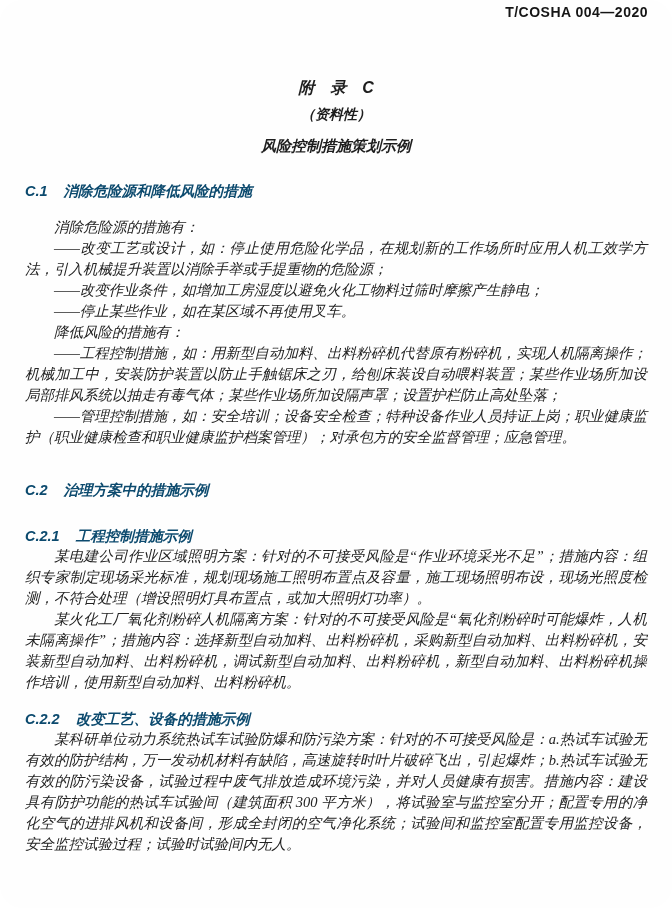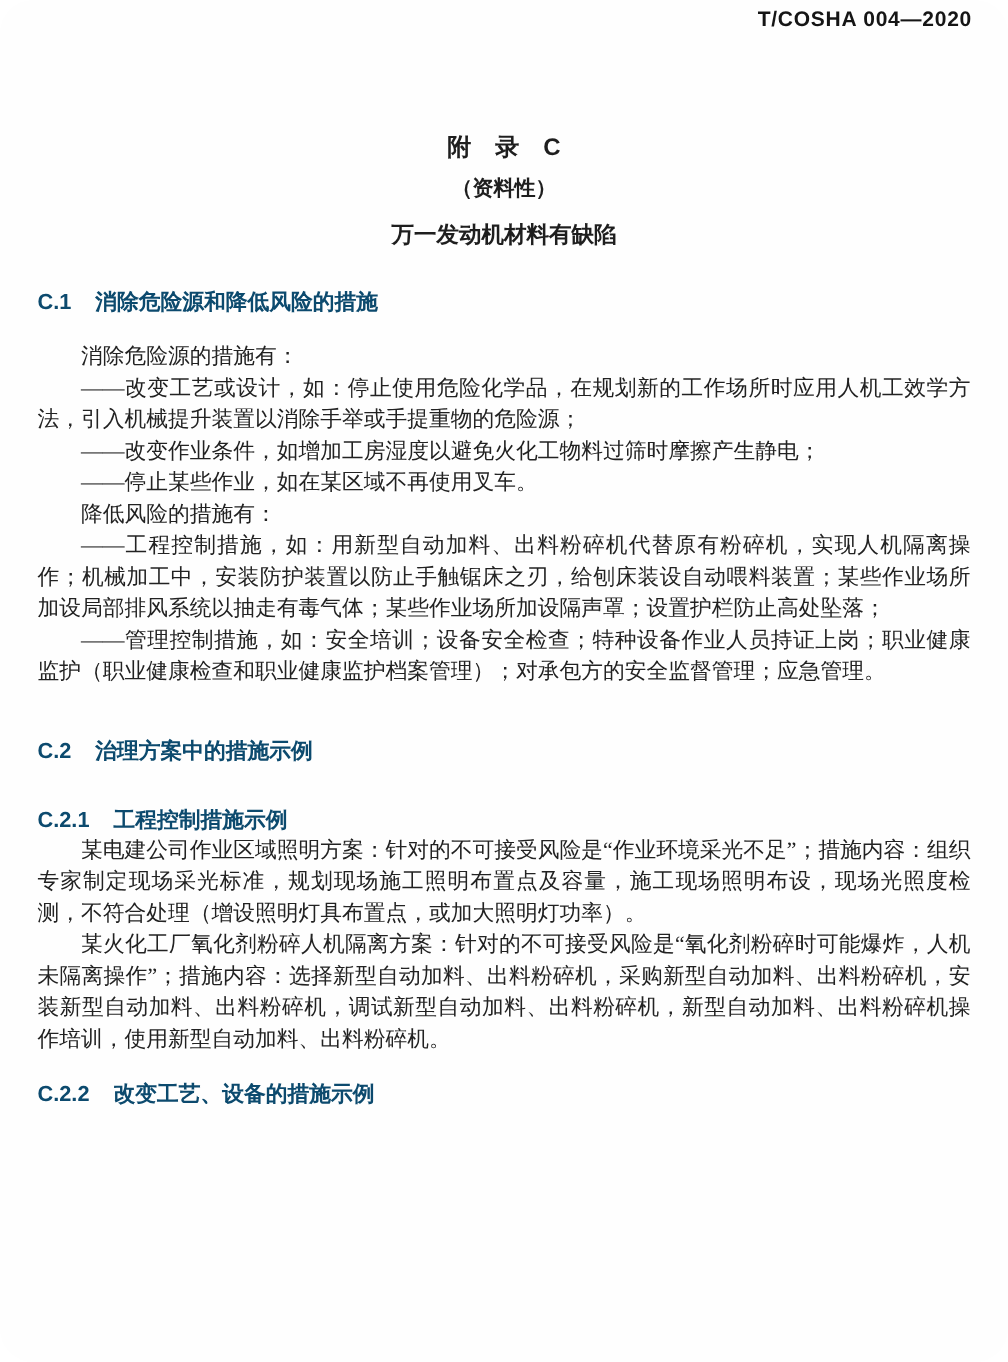--- a/index.html
+++ b/index.html
@@ -22,21 +22,22 @@
     position: absolute;
     top: 4px;
     right: 24px;
     font-family: "Liberation Sans", sans-serif;
     font-weight: bold;
     font-size: 14px;
     letter-spacing: 0.5px;
     color: #151515;
   }
   .content {
-    padding: 15px 25px;
+    padding: 4px 25px;
+    font-style: italic;
   }
   .appendix {
     padding-top: 74px;
     text-align: center;
   }
   .appendix-label {
     font-family: "Liberation Sans", sans-serif;
     font-weight: bold;
     font-size: 16px;
     line-height: 19px;
@@ -85,21 +86,21 @@
 
 <div class="page">
 
   <div class="doc-number">T/COSHA 004—2020</div>
 
   <div class="content">
 
     <div class="appendix">
       <div class="appendix-label">附　录　C</div>
       <div class="appendix-type">（资料性）</div>
-      <div class="appendix-title">万一发动机材料有缺陷</div>
+      <div class="appendix-title">风险控制措施策划示例</div>
     </div>
 
     <div>
       <div class="sec-heading h-c1">
         <span class="sec-num">C.1</span><span class="sec-title">消除危险源和降低风险的措施</span>
       </div>
       <p class="para">消除危险源的措施有：</p>
       <p class="para">——改变工艺或设计，如：停止使用危险化学品，在规划新的工作场所时应用人机工效学方法，引入机械提升装置以消除手举或手提重物的危险源；</p>
       <p class="para">——改变作业条件，如增加工房湿度以避免火化工物料过筛时摩擦产生静电；</p>
       <p class="para">——停止某些作业，如在某区域不再使用叉车。</p>
@@ -118,17 +119,18 @@
           <span class="sec-num">C.2.1</span><span class="sec-title">工程控制措施示例</span>
         </div>
         <p class="para">某电建公司作业区域照明方案：针对的不可接受风险是“作业环境采光不足”；措施内容：组织专家制定现场采光标准，规划现场施工照明布置点及容量，施工现场照明布设，现场光照度检测，不符合处理（增设照明灯具布置点，或加大照明灯功率）。</p>
         <p class="para">某火化工厂氧化剂粉碎人机隔离方案：针对的不可接受风险是“氧化剂粉碎时可能爆炸，人机未隔离操作”；措施内容：选择新型自动加料、出料粉碎机，采购新型自动加料、出料粉碎机，安装新型自动加料、出料粉碎机，调试新型自动加料、出料粉碎机，新型自动加料、出料粉碎机操作培训，使用新型自动加料、出料粉碎机。</p>
       </div>
 
       <div>
         <div class="sec-heading h-c22">
           <span class="sec-num">C.2.2</span><span class="sec-title">改变工艺、设备的措施示例</span>
         </div>
+        <p class="para">某科研单位动力系统热试车试验防爆和防污染方案：针对的不可接受风险是：a.热试车试验无有效的防护结构，万一发动机材料有缺陷，高速旋转时叶片破碎飞出，引起爆炸；b.热试车试验无有效的防污染设备，试验过程中废气排放造成环境污染，并对人员健康有损害。措施内容：建设具有防护功能的热试车试验间（建筑面积 300 平方米），将试验室与监控室分开；配置专用的净化空气的进排风机和设备间，形成全封闭的空气净化系统；试验间和监控室配置专用监控设备，安全监控试验过程；试验时试验间内无人。</p>
       </div>
     </div>
 
   </div>
 </div>
 
 </body></html>

